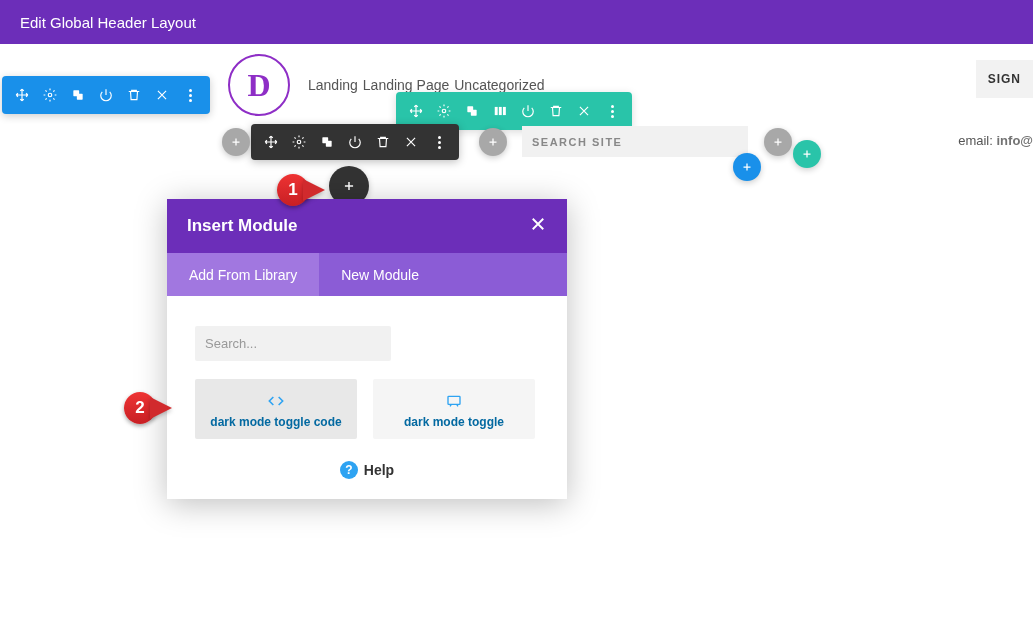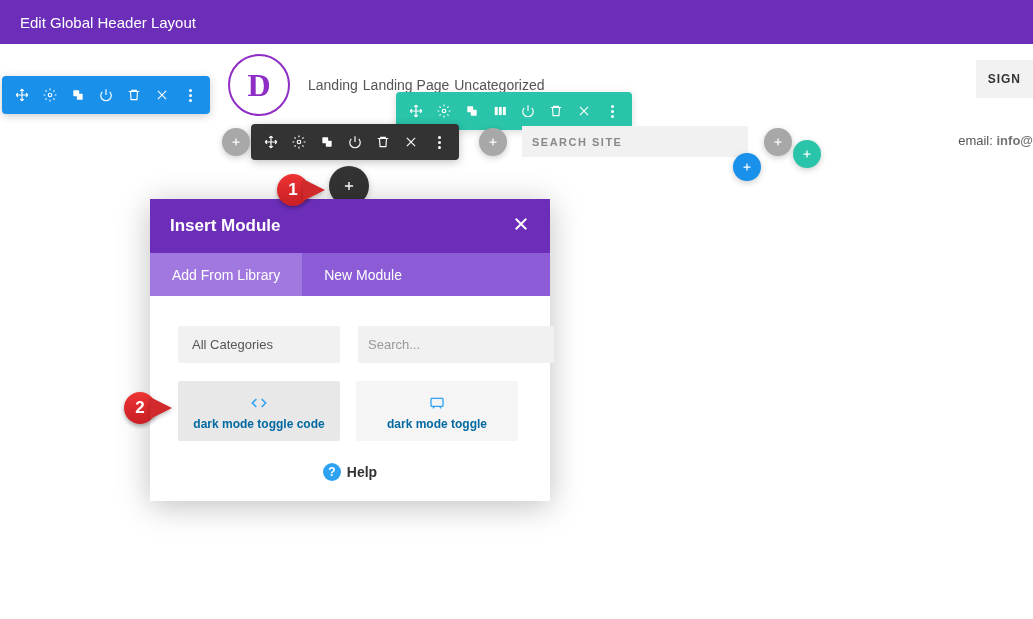--- a/index.html
+++ b/index.html
@@ -39,21 +39,21 @@
     .circle-btn.teal { background: #29c4a9; color: #fff; }
     .circle-btn svg { width: 12px; height: 12px; stroke: #fff; stroke-width: 2.5; fill: none; }
     .circle-btn.dark svg { width: 14px; height: 14px; }
 
     .search-input { position: absolute; left: 522px; top: 126px; width: 226px; height: 31px; background: #f1f1f1; border: none; padding: 0 10px; font-size: 11px; font-weight: 700; letter-spacing: 1.5px; color: #888; }
     .search-input::placeholder { color: #888; }
 
     .email-label { position: absolute; right: 0; top: 133px; font-size: 13px; color: #555; }
     .email-label strong { color: #737373; }
 
-    .modal { position: absolute; left: 150px; top: 199px; width: 400px; background: #fff; box-shadow: 0 5px 30px rgba(0,0,0,.25); }
+    .modal { position: absolute; left: 167px; top: 199px; width: 400px; background: #fff; box-shadow: 0 5px 30px rgba(0,0,0,.25); }
     .modal-header { background: #6c2eb9; color: #fff; display: flex; align-items: center; justify-content: space-between; padding: 16px 20px; }
     .modal-title { font-size: 17px; font-weight: 600; }
     .modal-close { cursor: pointer; }
     .modal-close svg { width: 18px; height: 18px; stroke: #fff; stroke-width: 2.5; fill: none; }
     .modal-tabs { display: flex; background: #8b5cd6; }
     .modal-tab { padding: 14px 22px 13px; color: #fff; font-size: 14px; font-weight: 500; cursor: pointer; }
     .modal-tab.active { background: #a177e0; }
     .modal-body { padding: 30px 28px 20px; }
     .filter-row { display: flex; gap: 18px; margin-bottom: 18px; }
     .filter-select { flex: 0 0 162px; background: #f1f1f1; padding: 11px 14px; font-size: 13px; color: #555; border-radius: 2px; cursor: pointer; }
@@ -267,21 +267,20 @@
     <span class="modal-close"><svg viewBox="0 0 24 24">
           <path d="M5 5l14 14M19 5L5 19"></path>
         </svg></span>
   </div>
   <div class="modal-tabs">
     <div class="modal-tab active">Add From Library</div>
     <div class="modal-tab">New Module</div>
   </div>
   <div class="modal-body">
     <div class="filter-row">
-      <div class="filter-select">All Categories</div>
       <input class="filter-search" placeholder="Search..." style="">
     </div>
     <div class="items-row">
       <div class="item-card selected">
         <div class="ico"><svg viewBox="0 0 24 24" fill="none" stroke="currentColor" stroke-width="2.4">
               <path d="M8 6l-6 6 6 6M16 6l6 6-6 6"></path>
             </svg></div>
         <div class="lbl">dark mode toggle code</div>
       </div>
       <div class="item-card">

